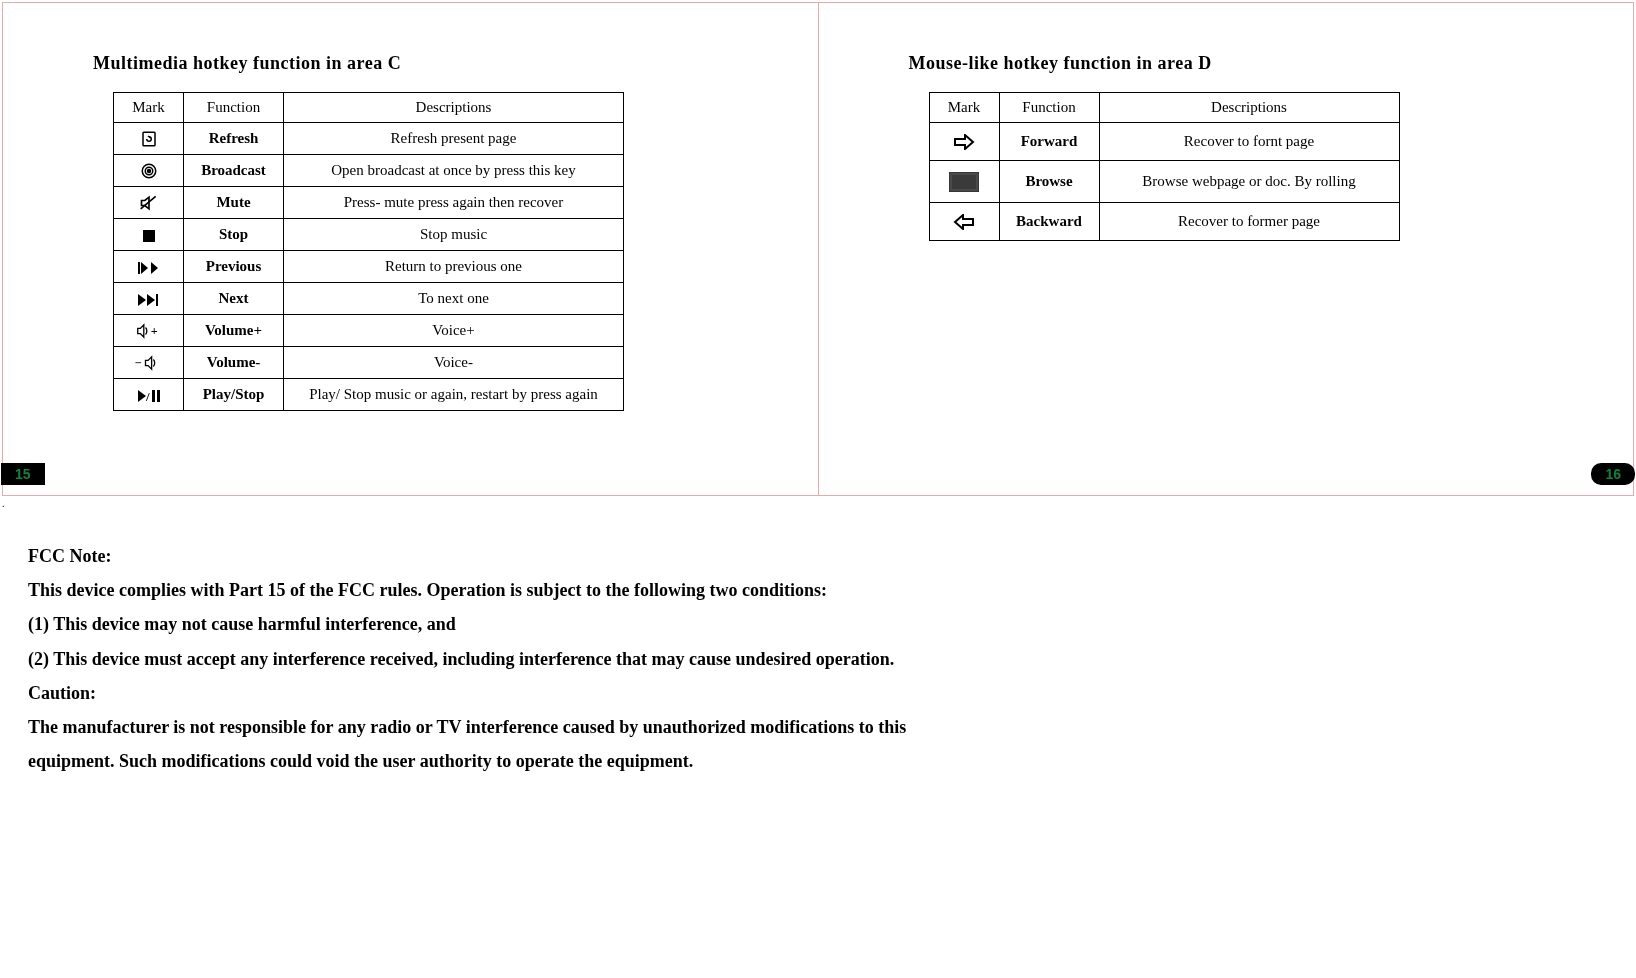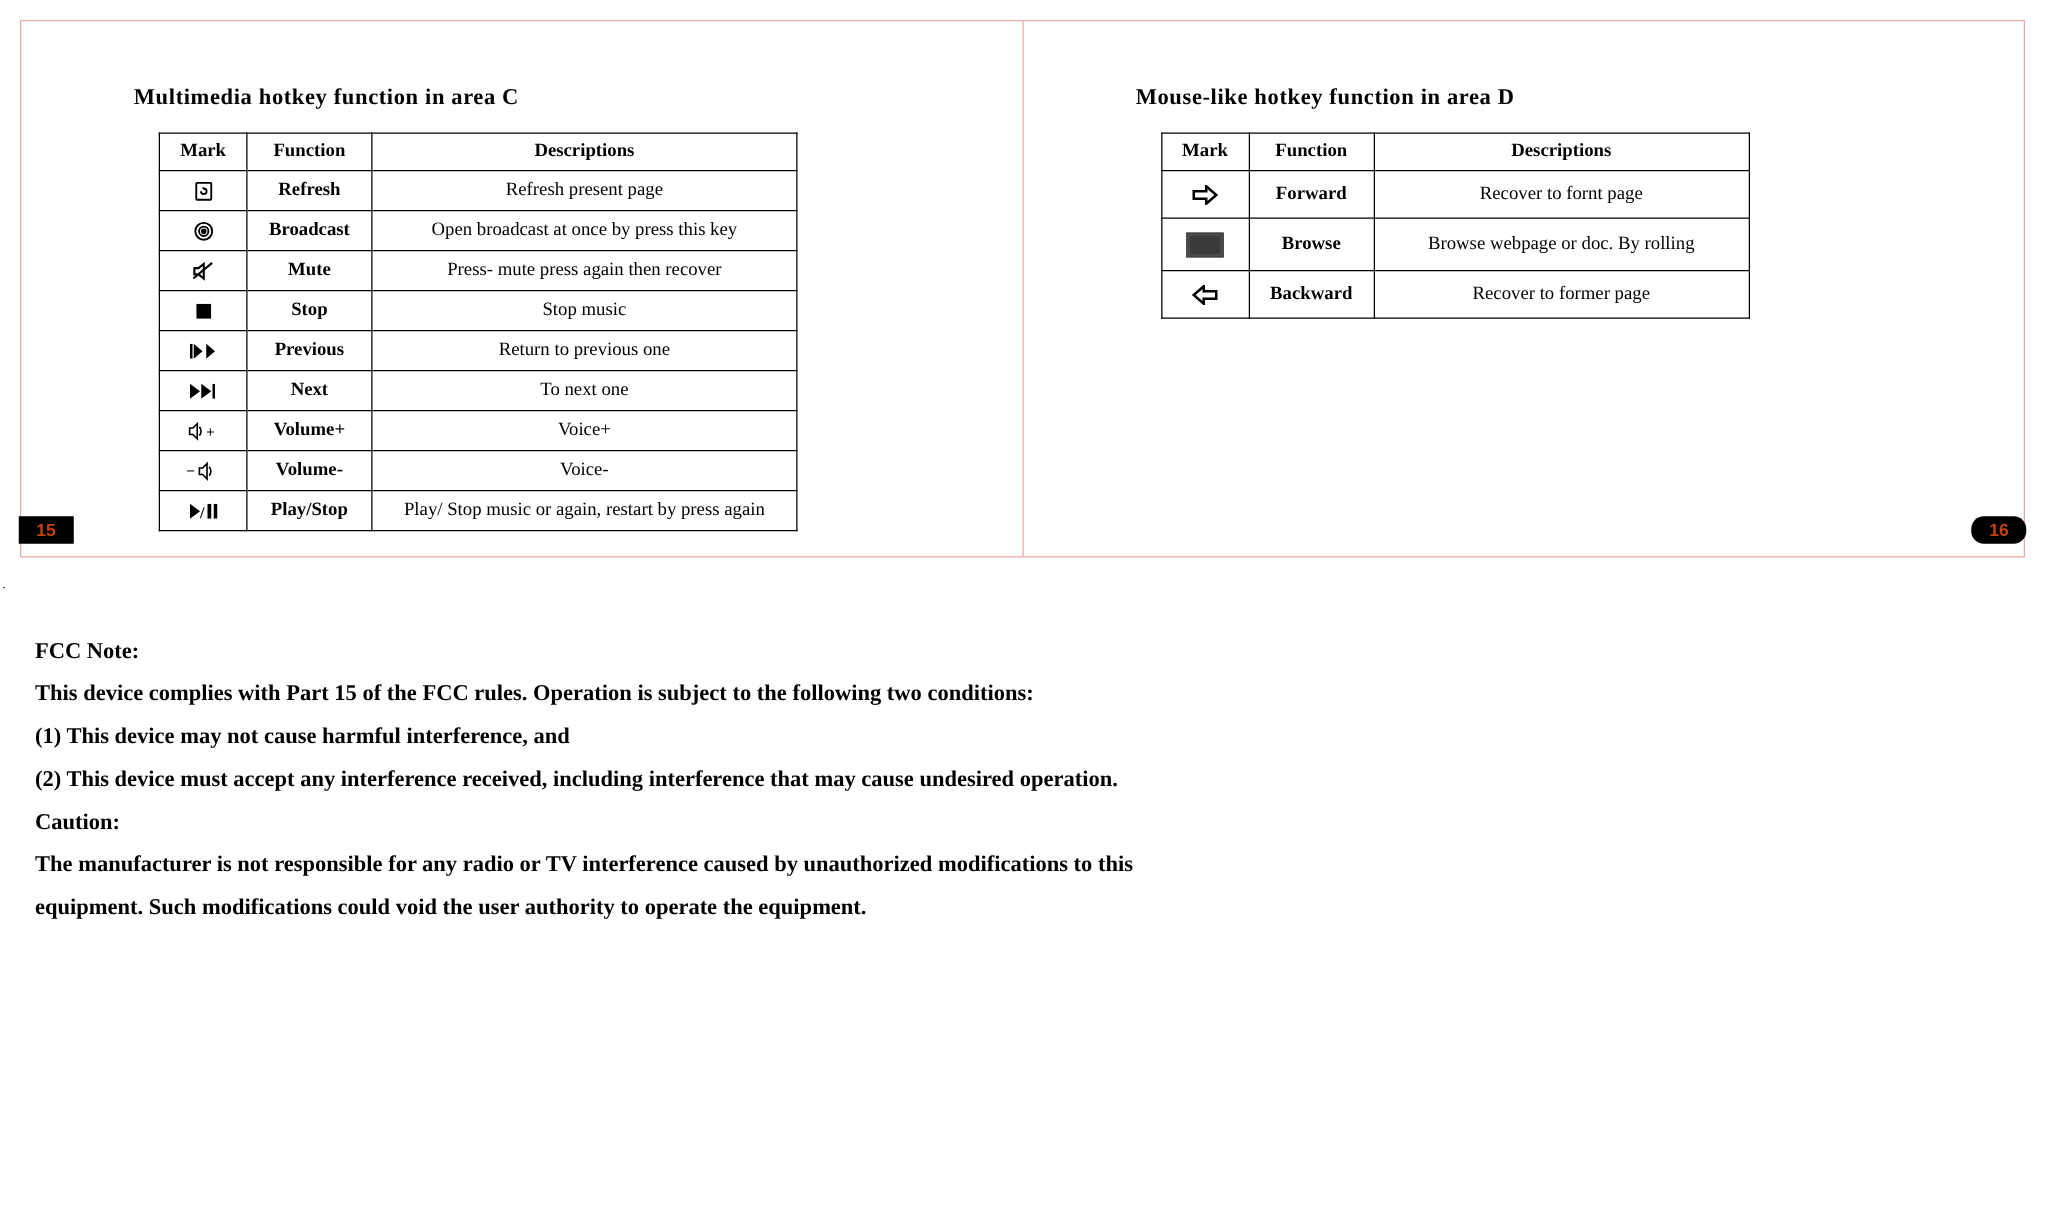--- a/index.html
+++ b/index.html
@@ -5,23 +5,23 @@
     * { margin: 0; padding: 0; box-sizing: border-box; }
     body {
       font-family: "Times New Roman", Times, serif;
       background: #fff;
       width: 1636px;
       padding: 0;
     }
     .spread {
       display: flex;
       border: 1px solid #e8aaaa;
-      margin: 16px;
+      margin: 2px;
       position: relative;
-      height: 430px;
+      height: 494px;
     }
     .page {
       flex: 1;
       padding: 50px 60px 20px 60px;
       position: relative;
     }
     .page-left { border-right: 1px solid #e8aaaa; }
     .page-title {
       font-size: 18px;
       font-weight: bold;
@@ -33,32 +33,32 @@
       border-collapse: collapse;
       margin-left: 50px;
     }
     th, td {
       border: 1px solid #000;
       padding: 6px 10px;
       font-size: 15px;
       text-align: center;
       vertical-align: middle;
     }
-    th { font-weight: bold; }
+    th { font-weight: normal; }
     .col-mark { width: 70px; text-align: center; }
     .col-func { width: 100px; }
     .col-desc-c { width: 340px; }
     .col-desc-d { width: 300px; }
     td.mark-cell { text-align: center; height: 32px; }
     td.func-cell { font-weight: bold; }
     .page-num-left, .page-num-right {
       position: absolute;
       bottom: 10px;
       background: #000;
-      color: #c2410c;
+      color: #15803d;
       font-family: Arial, sans-serif;
       font-size: 14px;
       font-weight: bold;
       padding: 3px 14px;
       text-align: center;
     }
     .page-num-left { left: -2px; }
     .page-num-right { right: -2px; border-radius: 10px; }
     .footer-note {
       margin: 30px 0 0 28px;

